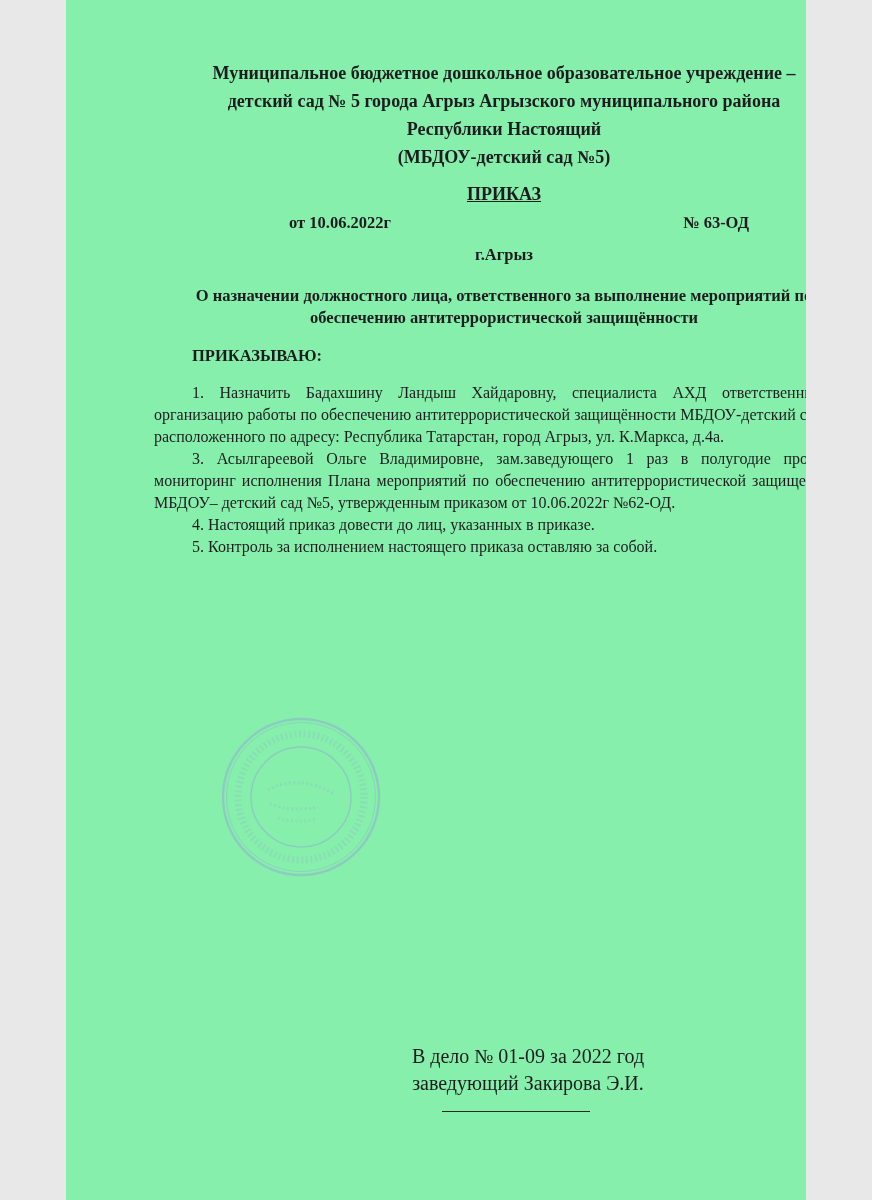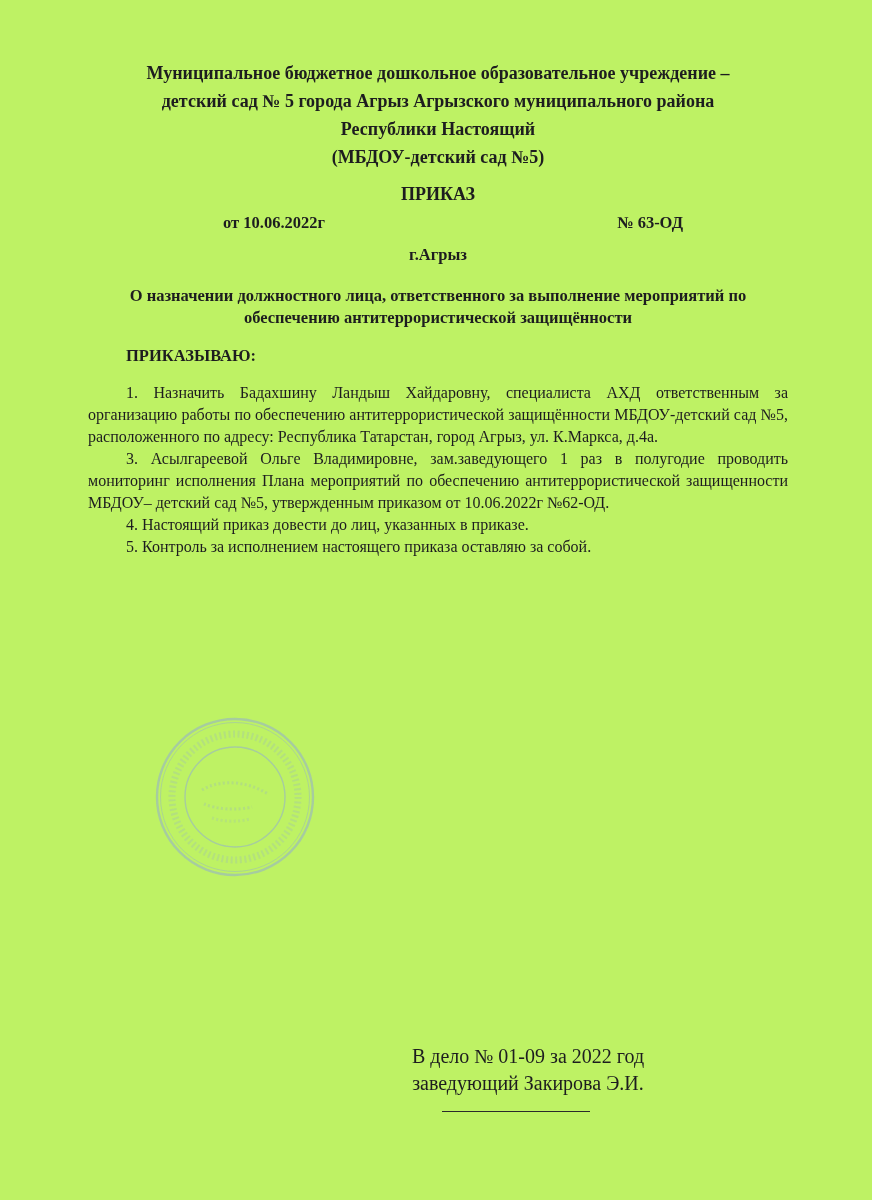--- a/index.html
+++ b/index.html
@@ -1,22 +1,22 @@
 <!DOCTYPE html>
 <html><head>
 <meta charset="utf-8">
 <style>
   * { margin: 0; padding: 0; box-sizing: border-box; }
   html, body { background: #e8e8e8; }
   .page {
     position: relative;
-    width: 872px;
+    width: 740px;
     height: 1200px;
     margin: 0 auto;
-    background: #bef264;
+    background: #86efac;
     font-family: "Liberation Serif", "DejaVu Serif", serif;
     color: #1d1d1f;
     overflow: hidden;
   }
   .content {
     position: absolute;
     top: 60px;
     left: 88px;
     width: 700px;
   }
@@ -24,20 +24,21 @@
     text-align: center;
     font-weight: bold;
     font-size: 18px;
     line-height: 1.55;
   }
   .doc-type {
     text-align: center;
     font-weight: bold;
     font-size: 18px;
     margin-top: 12px;
+    text-decoration: underline;
   }
   .date-row {
     display: flex;
     justify-content: space-between;
     font-weight: bold;
     font-size: 16.5px;
     margin-top: 8px;
     padding-left: 135px;
     padding-right: 105px;
     gap: 32px;

